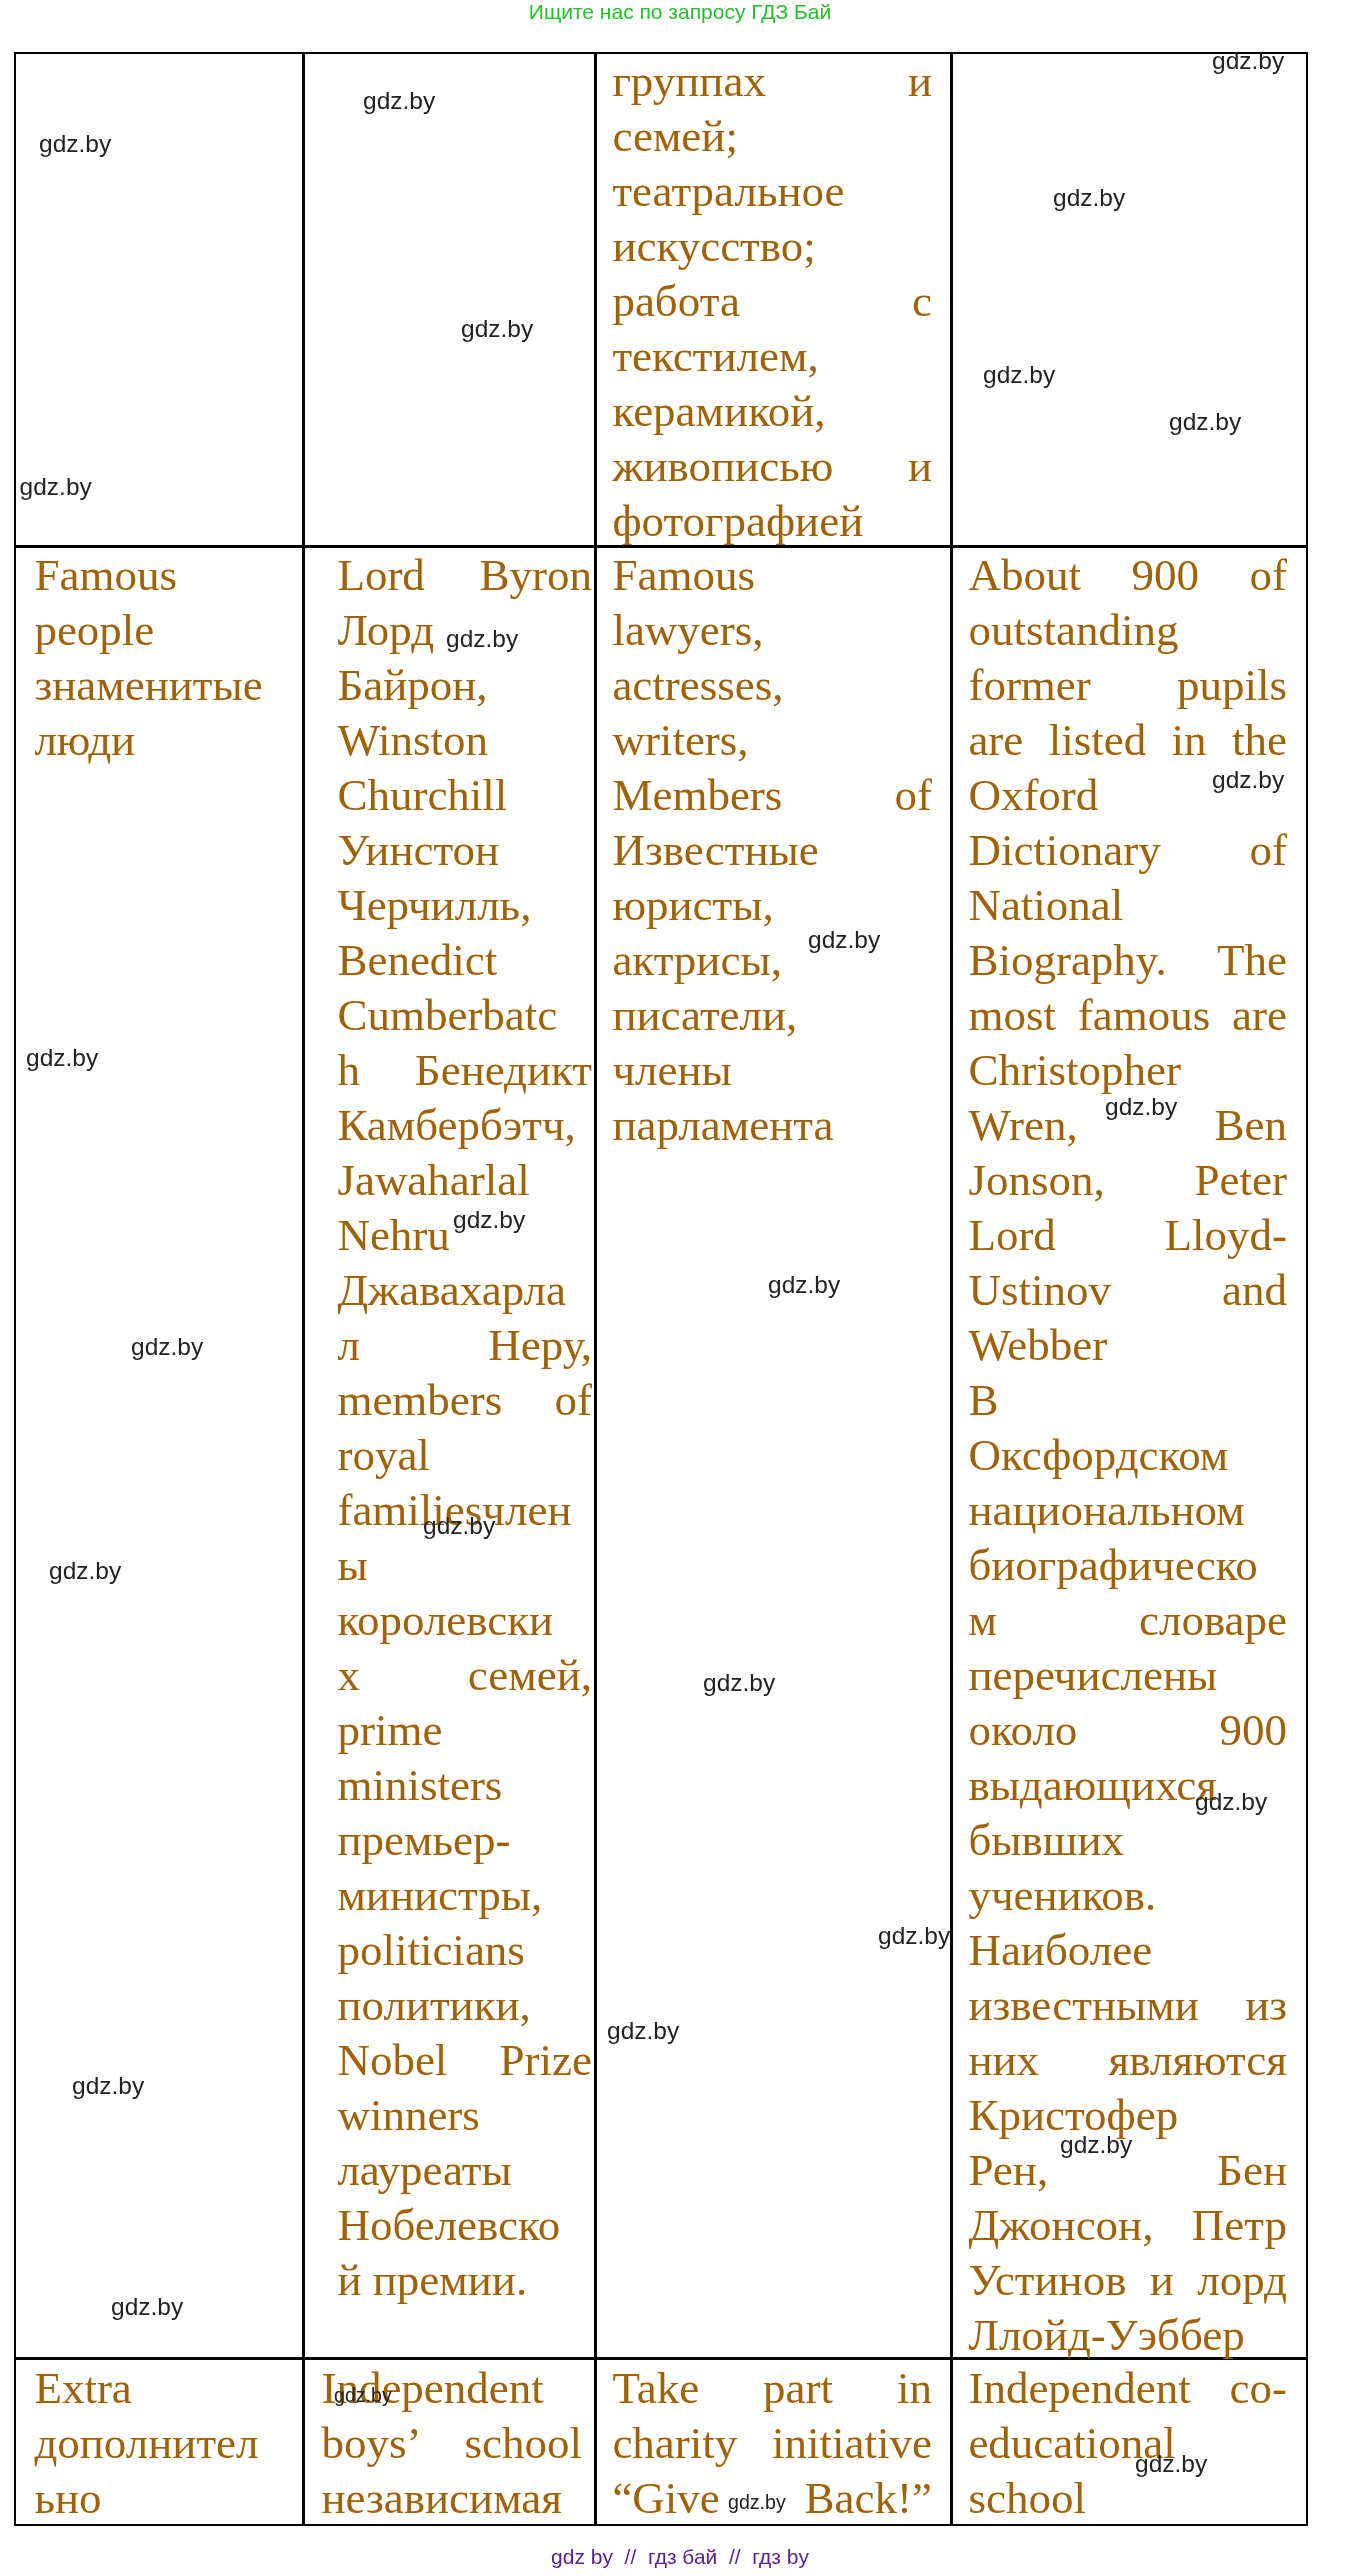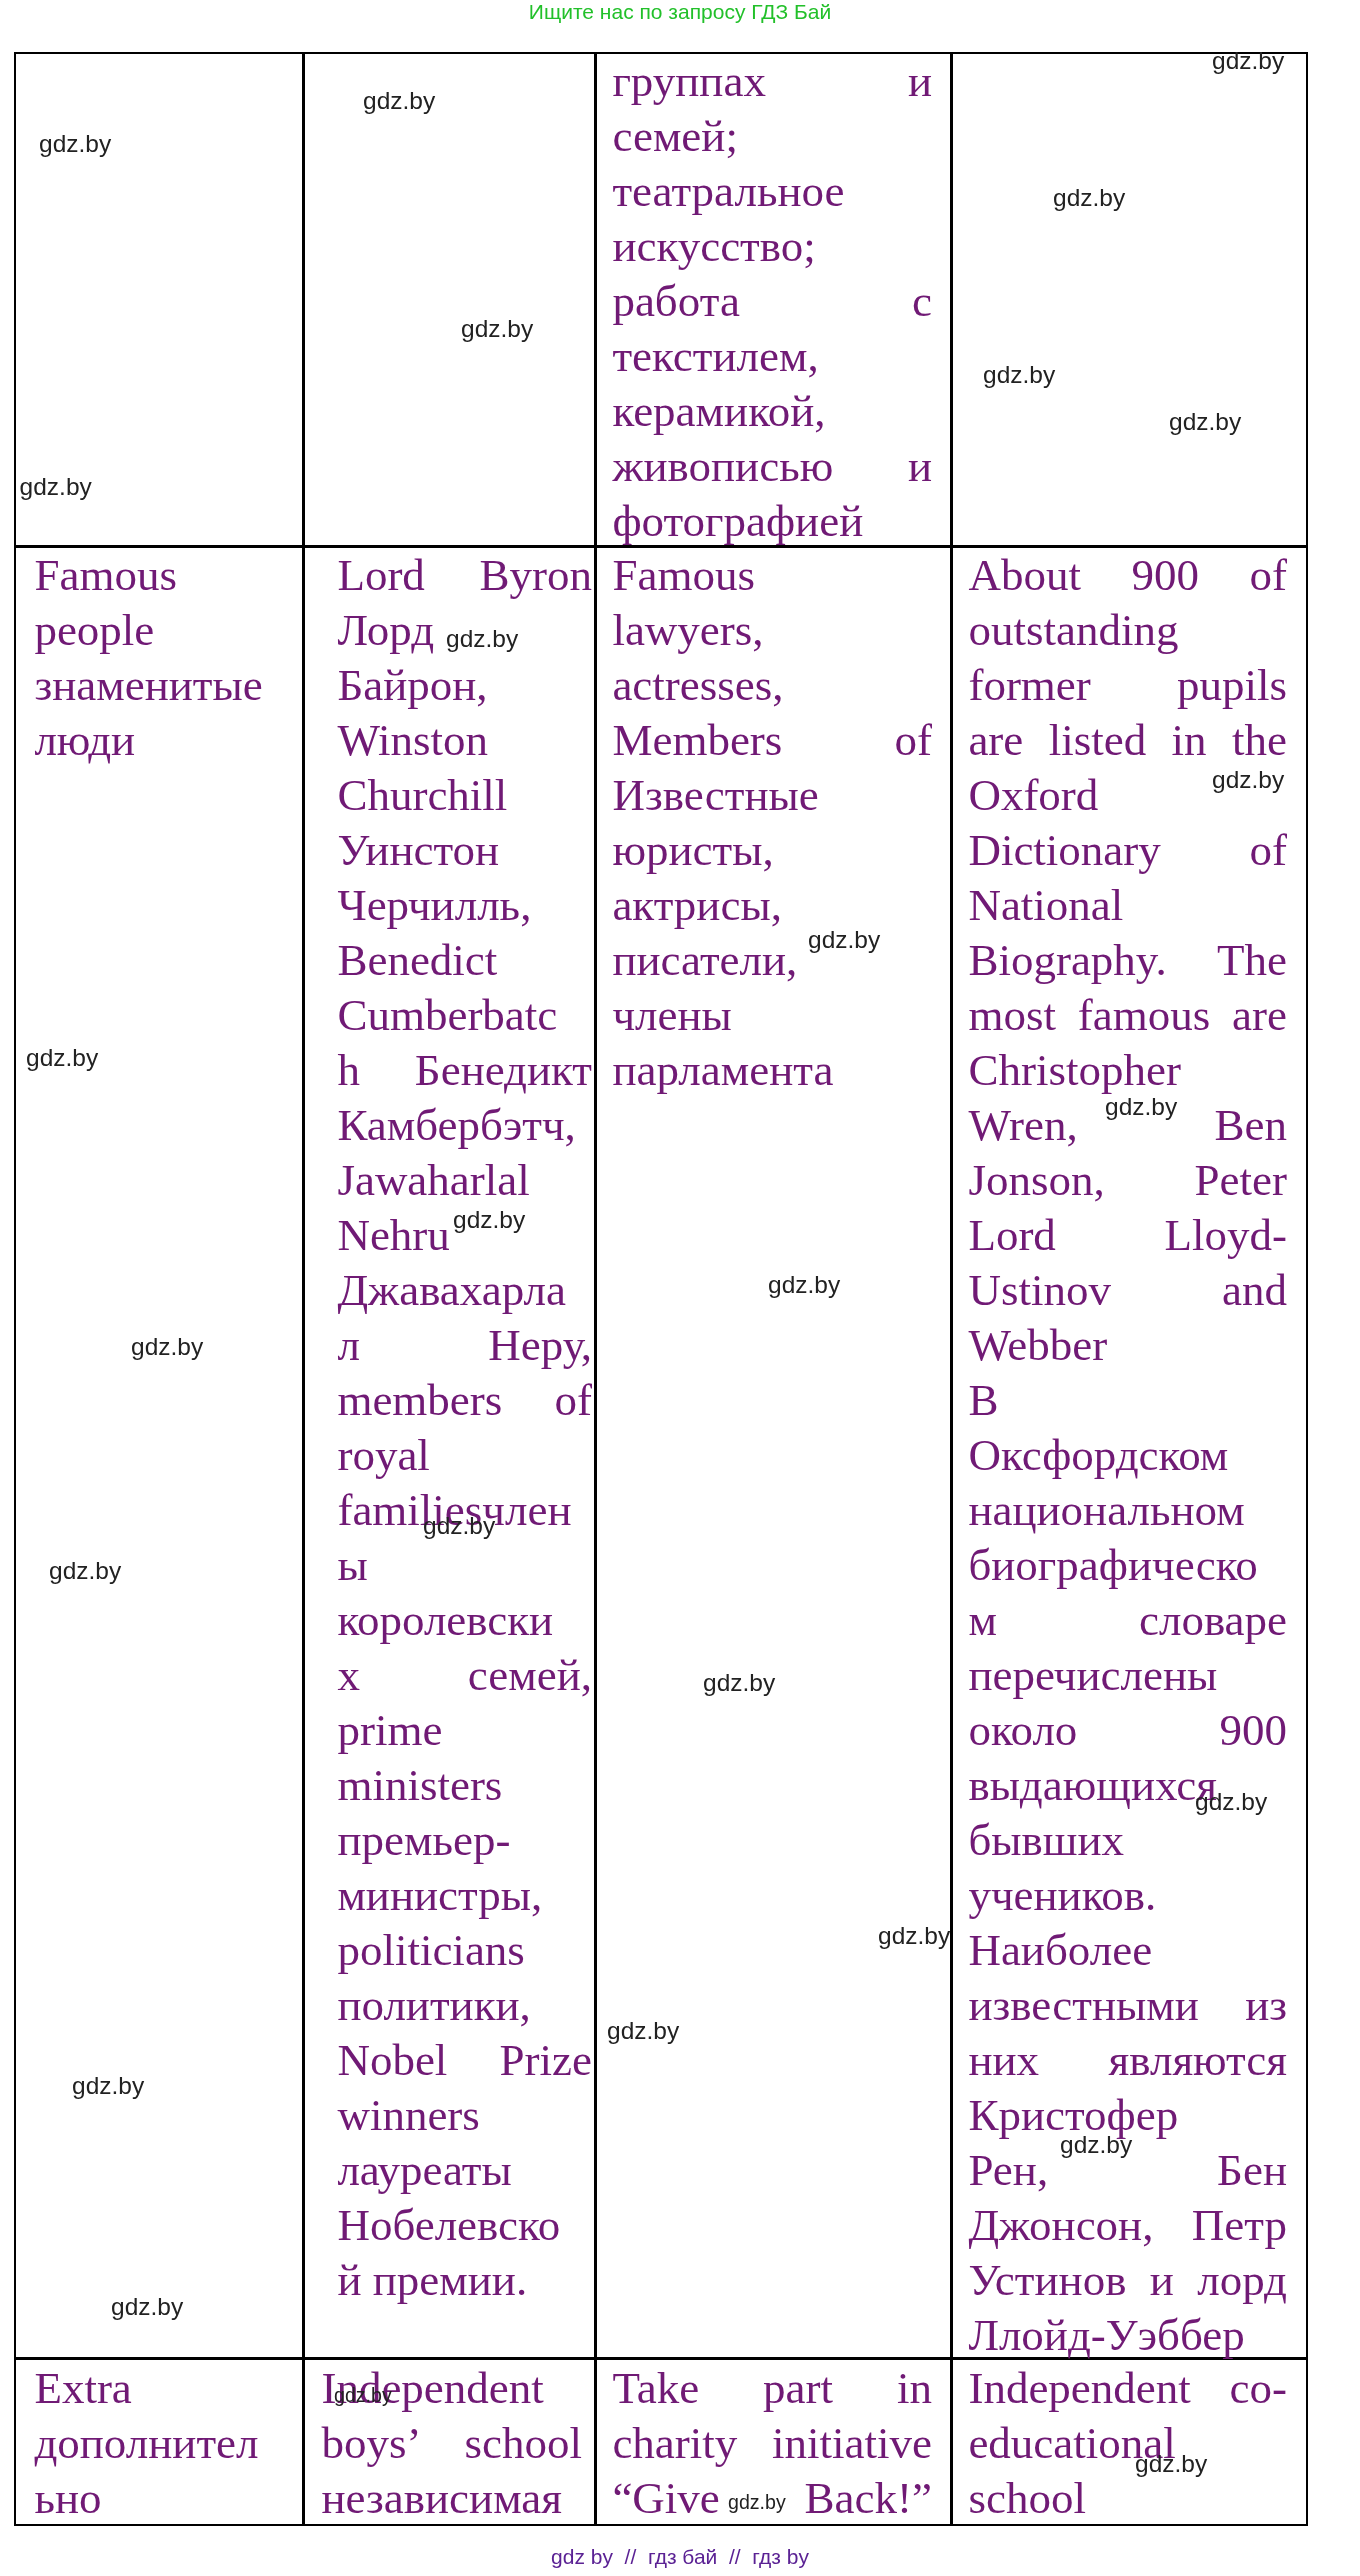--- a/index.html
+++ b/index.html
@@ -16,21 +16,21 @@
   }
   .table {
     position: absolute; left: 14px; top: 52px; width: 1294px; height: 2474px;
     border: 2.5px solid #000; box-sizing: border-box;
   }
   .vline { position: absolute; top: 52px; width: 2.5px; height: 2474px; background: #000; }
   .hline { position: absolute; left: 14px; width: 1294px; height: 2.5px; background: #000; }
   .cell {
     position: absolute; box-sizing: border-box;
     font-family: "Liberation Serif", serif; font-size: 45px; line-height: 55px;
-    color: #701a75;
+    color: #a16207;
   }
   .line { display: block; height: 55px; white-space: nowrap; }
   .line.j { text-align: justify; text-align-last: justify; }
   .wm {
     position: absolute; font-family: "Liberation Sans", sans-serif;
     font-size: 24.5px; line-height: 28px; color: #222; white-space: nowrap;
   }
   .wm.small { font-size: 19.6px; }
 </style>
 </head>
@@ -97,20 +97,21 @@
     <span class="line j">Nobel Prize</span>
     <span class="line">winners</span>
     <span class="line">лауреаты</span>
     <span class="line">Нобелевско</span>
     <span class="line">й премии.</span>
   </div>
 <div class="cell" style="left:596px; top:548px; width:354px; padding:0 18px 0 16.4px;">
     <span class="line">Famous</span>
     <span class="line">lawyers,</span>
     <span class="line">actresses,</span>
+    <span class="line">writers,</span>
     <span class="line j">Members of</span>
     <span class="line">Известные</span>
     <span class="line">юристы,</span>
     <span class="line">актрисы,</span>
     <span class="line">писатели,</span>
     <span class="line">члены</span>
     <span class="line">парламента</span>
   </div>
 <div class="cell" style="left:952px; top:548px; width:353px; padding:0 18px 0 16.4px;">
     <span class="line j">About 900 of</span>

